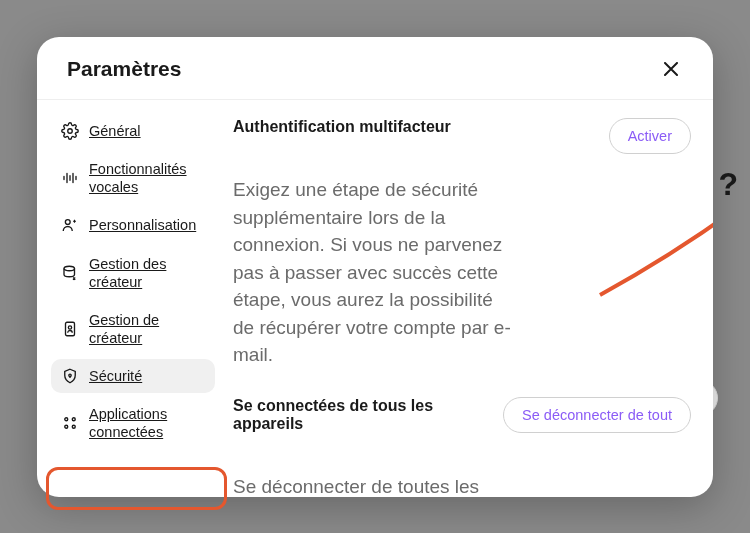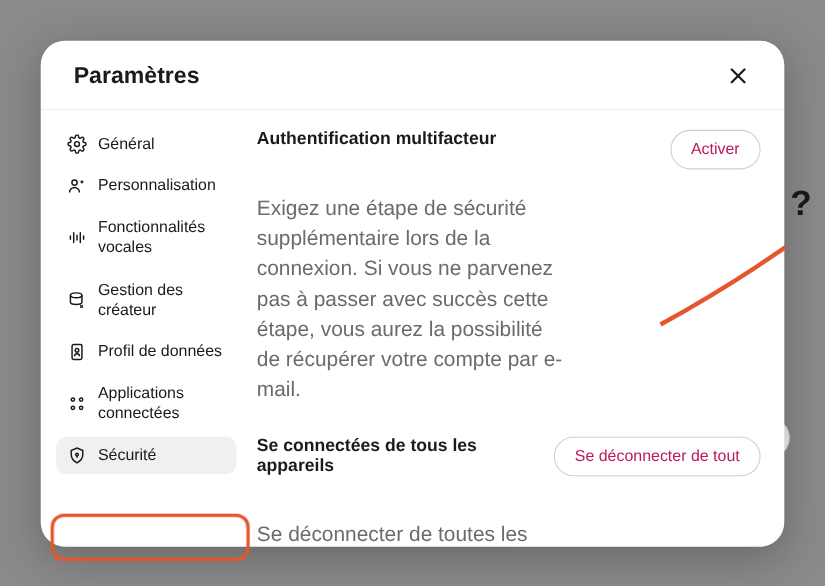--- a/index.html
+++ b/index.html
@@ -6,30 +6,30 @@
   *{box-sizing:border-box;}
   .backdrop{width:750px;height:533px;position:relative;overflow:hidden;}
   .bg-qmark{position:absolute;right:12px;top:166px;font-size:32px;font-weight:700;color:#1a1a1a;}
   .bg-pill{position:absolute;right:32px;top:380px;width:60px;height:36px;border-radius:18px;background:#f2f2f2;border:1px solid #e0e0e0;}
   .modal{position:absolute;left:37px;top:37px;width:676px;height:460px;background:#fff;border-radius:22px;box-shadow:0 10px 40px rgba(0,0,0,.25);display:flex;flex-direction:column;overflow:hidden;}
   .modal-header{display:flex;align-items:flex-end;justify-content:space-between;padding:20px 30px 18px 30px;border-bottom:1px solid #eee;}
   .modal-title{font-size:21px;font-weight:700;}
   .close-btn{width:24px;height:24px;display:flex;align-items:center;justify-content:center;cursor:pointer;font-size:18px;}
   .modal-body{flex:1;display:flex;overflow:hidden;}
   .sidebar{width:188px;padding:14px 10px 14px 14px;display:flex;flex-direction:column;gap:4px;}
-  .nav-item{display:flex;align-items:center;gap:10px;padding:8px 10px;border-radius:10px;font-size:14.5px;line-height:1.25;cursor:pointer;color:#1a1a1a;}
+  .nav-item{display:flex;align-items:center;gap:10px;padding:8px 10px;border-radius:10px;font-size:14.5px;line-height:1.25;cursor:pointer;color:#1a1a1a;text-decoration:underline;}
   .nav-item .icon{width:18px;height:18px;flex:0 0 18px;display:flex;align-items:center;justify-content:center;}
   .nav-item.active{background:#f0f0f0;}
   .highlight{position:absolute;left:46px;top:467px;width:181px;height:43px;border:3px solid #e4572e;border-radius:12px;pointer-events:none;}
   .content{flex:1;padding:18px 22px 18px 8px;overflow:auto;position:relative;}
   .section{display:flex;align-items:flex-start;gap:14px;margin-bottom:28px;}
   .section-text{flex:1;min-width:0;}
   .section-title{font-size:16px;font-weight:600;margin:0 0 6px 0;}
   .section-desc{font-size:19px;line-height:1.45;color:#6b6b6b;max-width:280px;margin-top:40px;}
-  .pill-btn{border:1px solid #d0d0d0;background:#fff;border-radius:22px;padding:9px 18px;font-size:14.5px;white-space:nowrap;cursor:pointer;color:#be185d;}
+  .pill-btn{border:1px solid #d0d0d0;background:#fff;border-radius:22px;padding:9px 18px;font-size:14.5px;white-space:nowrap;cursor:pointer;color:#8b5cf6;}
   .arrow{position:absolute;left:355px;top:60px;width:230px;height:140px;pointer-events:none;}
   svg{display:block;}
 </style>
 </head>
 <body>
 
 <div class="backdrop">
   <span class="bg-qmark">?</span>
   <div class="bg-pill"></div>
 
@@ -53,36 +53,36 @@
             <svg width="18" height="18" viewBox="0 0 24 24" fill="none" stroke="#1a1a1a" stroke-width="1.8">
                 <circle cx="12" cy="12" r="3"></circle>
                 <path d="M19.4 15a1.7 1.7 0 0 0 .34 1.87l.06.06a2 2 0 1 1-2.83 2.83l-.06-.06a1.7 1.7 0 0 0-1.87-.34 1.7 1.7 0 0 0-1 1.55V21a2 2 0 0 1-4 0v-.09a1.7 1.7 0 0 0-1-1.55 1.7 1.7 0 0 0-1.87.34l-.06.06a2 2 0 1 1-2.83-2.83l.06-.06a1.7 1.7 0 0 0 .34-1.87 1.7 1.7 0 0 0-1.55-1H3a2 2 0 0 1 0-4h.09a1.7 1.7 0 0 0 1.55-1 1.7 1.7 0 0 0-.34-1.87l-.06-.06a2 2 0 1 1 2.83-2.83l.06.06a1.7 1.7 0 0 0 1.87.34H9a1.7 1.7 0 0 0 1-1.55V3a2 2 0 0 1 4 0v.09a1.7 1.7 0 0 0 1 1.55 1.7 1.7 0 0 0 1.87-.34l.06-.06a2 2 0 1 1 2.83 2.83l-.06.06a1.7 1.7 0 0 0-.34 1.87V9a1.7 1.7 0 0 0 1.55 1H21a2 2 0 0 1 0 4h-.09a1.7 1.7 0 0 0-1.55 1z"></path>
               </svg>
           </span>
           <span>Général</span>
         </div>
 
         <div class="nav-item">
           <span class="icon">
+            <svg width="18" height="18" viewBox="0 0 24 24" fill="none" stroke="#1a1a1a" stroke-width="1.8" stroke-linecap="round">
+                <path d="M4 10v4M8 6v12M12 9v6M16 6v12M20 10v4"></path>
+              </svg>
+          </span>
+          <span>Fonctionnalités vocales</span>
+        </div>
+
+        <div class="nav-item">
+          <span class="icon">
             <svg width="18" height="18" viewBox="0 0 24 24" fill="none" stroke="#1a1a1a" stroke-width="1.8">
                 <circle cx="9" cy="8" r="3.2"></circle>
                 <path d="M3 20c0-3.3 2.7-6 6-6s6 2.7 6 6"></path>
                 <path d="M18 5v4M16 7h4" stroke-width="1.5"></path>
               </svg>
           </span>
           <span>Personnalisation</span>
-        </div>
-
-        <div class="nav-item">
-          <span class="icon">
-            <svg width="18" height="18" viewBox="0 0 24 24" fill="none" stroke="#1a1a1a" stroke-width="1.8" stroke-linecap="round">
-                <path d="M4 10v4M8 6v12M12 9v6M16 6v12M20 10v4"></path>
-              </svg>
-          </span>
-          <span>Fonctionnalités vocales</span>
         </div>
 
         <div class="nav-item">
           <span class="icon">
             <svg width="18" height="18" viewBox="0 0 24 24" fill="none" stroke="#1a1a1a" stroke-width="1.8">
                 <ellipse cx="11" cy="6" rx="7" ry="3"></ellipse>
                 <path d="M4 6v8c0 1.7 3.1 3 7 3s7-1.3 7-3V6"></path>
                 <path d="M16 18l3 3M19 18l-3 3" stroke-width="1.5"></path>
               </svg>
           </span>
@@ -90,44 +90,44 @@
         </div>
 
         <div class="nav-item">
           <span class="icon">
             <svg width="18" height="18" viewBox="0 0 24 24" fill="none" stroke="#1a1a1a" stroke-width="1.8">
                 <rect x="6" y="3" width="12" height="18" rx="2"></rect>
                 <circle cx="12" cy="10" r="2.2"></circle>
                 <path d="M9 17c0-1.7 1.3-3 3-3s3 1.3 3 3"></path>
               </svg>
           </span>
-          <span>Profil de données</span>
+          <span>Gestion de créateur</span>
+        </div>
+
+        <div class="nav-item active">
+          <span class="icon">
+            <svg width="18" height="18" viewBox="0 0 24 24" fill="none" stroke="#1a1a1a" stroke-width="1.8">
+                <path d="M12 3l7 3v5c0 5-3 8-7 10-4-2-7-5-7-10V6l7-3z"></path>
+                <circle cx="12" cy="11" r="1.6"></circle>
+                <path d="M12 12.6v2.2"></path>
+              </svg>
+          </span>
+          <span>Sécurité</span>
         </div>
 
         <div class="nav-item">
           <span class="icon">
             <svg width="18" height="18" viewBox="0 0 24 24" fill="none" stroke="#1a1a1a" stroke-width="1.8">
                 <circle cx="7" cy="7" r="2"></circle>
                 <circle cx="17" cy="7" r="2"></circle>
                 <circle cx="7" cy="17" r="2"></circle>
                 <circle cx="17" cy="17" r="2"></circle>
               </svg>
           </span>
           <span>Applications connectées</span>
-        </div>
-
-        <div class="nav-item active">
-          <span class="icon">
-            <svg width="18" height="18" viewBox="0 0 24 24" fill="none" stroke="#1a1a1a" stroke-width="1.8">
-                <path d="M12 3l7 3v5c0 5-3 8-7 10-4-2-7-5-7-10V6l7-3z"></path>
-                <circle cx="12" cy="11" r="1.6"></circle>
-                <path d="M12 12.6v2.2"></path>
-              </svg>
-          </span>
-          <span>Sécurité</span>
         </div>
 
       </nav>
 
       <div class="content">
 
         <div class="section">
           <div class="section-text">
             <div class="section-title">Authentification multifacteur</div>
             <div class="section-desc">Exigez une étape de sécurité supplémentaire lors de la connexion. Si vous ne parvenez pas à passer avec succès cette étape, vous aurez la possibilité de récupérer votre compte par e-mail.</div>

